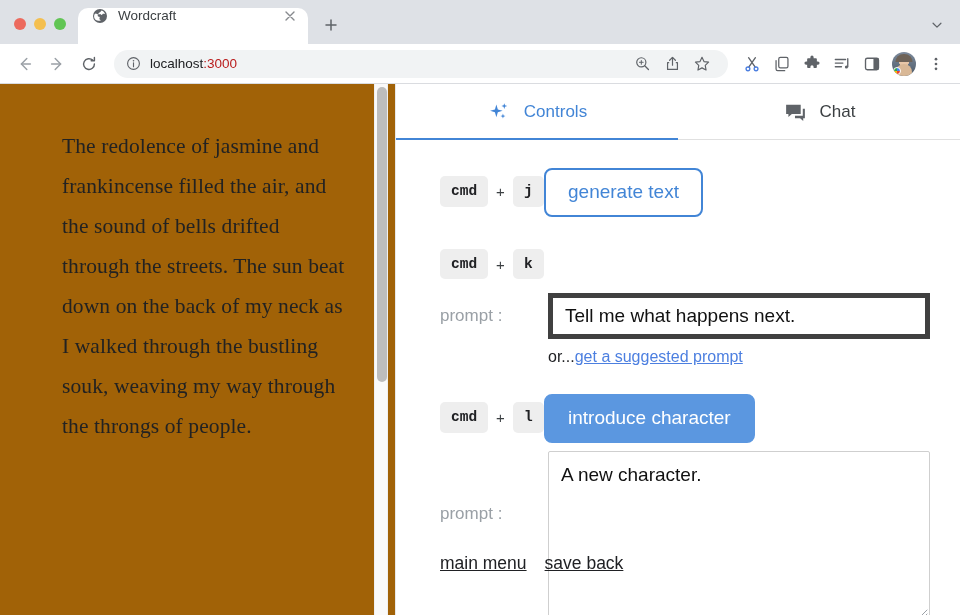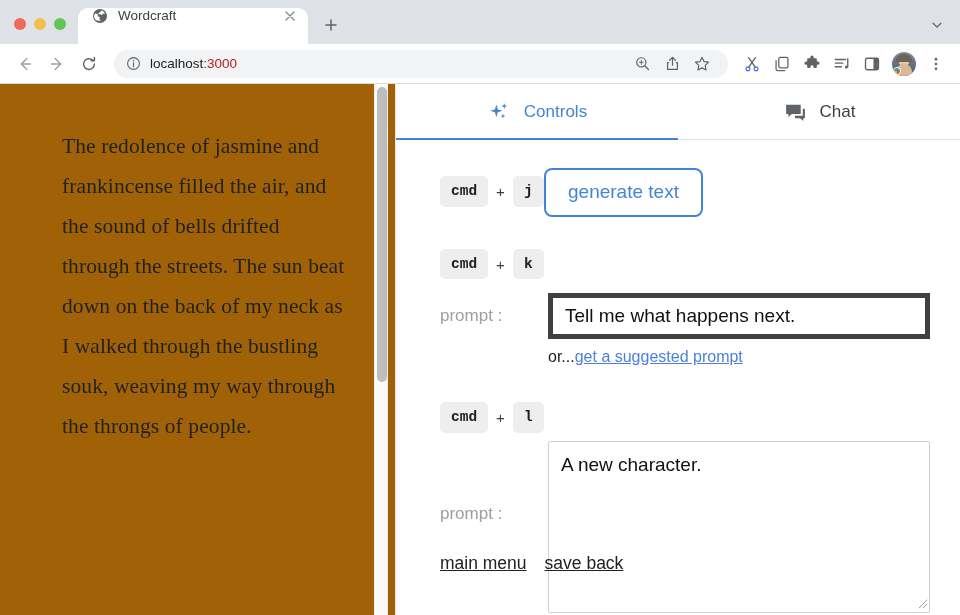--- a/index.html
+++ b/index.html
@@ -372,20 +372,21 @@
 
         <div class="suggest-line"><span>or...</span><a href="#">get a suggested prompt</a></div>
 
         <div class="char-block">
           <div class="row">
             <div class="keys">
               <span class="key">cmd</span>
               <span class="plus">+</span>
               <span class="key">l</span>
             </div>
+            <button class="act-btn filled">introduce character</button>
           </div>
 
           <div class="textarea-wrap">
             <div class="ta-spacer"></div>
             <textarea class="prompt-textarea" style="">A new character.</textarea>
           </div>
 
           <svg class="ta-grip" viewBox="0 0 12 12">
             <path d="M11 3 L3 11 M11 7 L7 11" stroke="#9aa0a6" stroke-width="1" stroke-linecap="round"></path>
           </svg>

